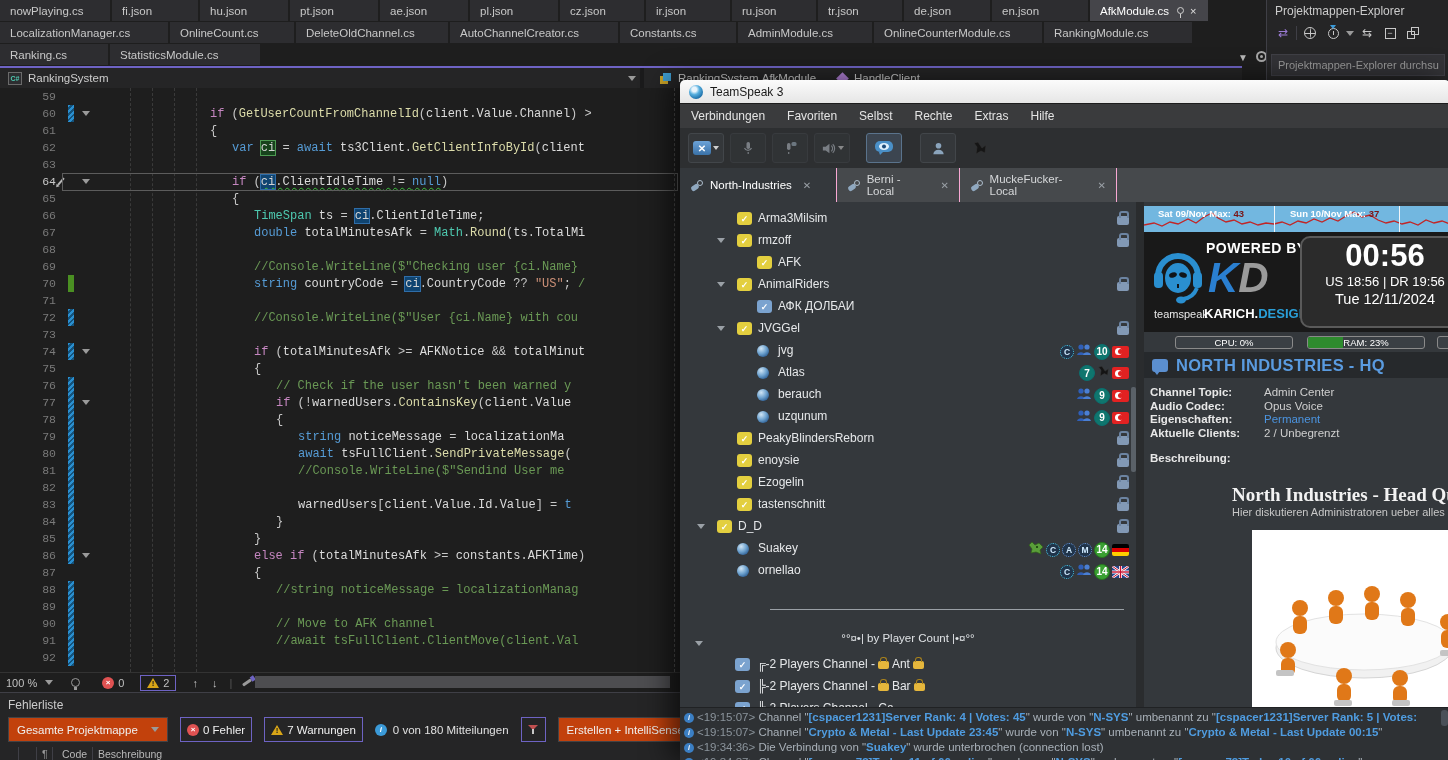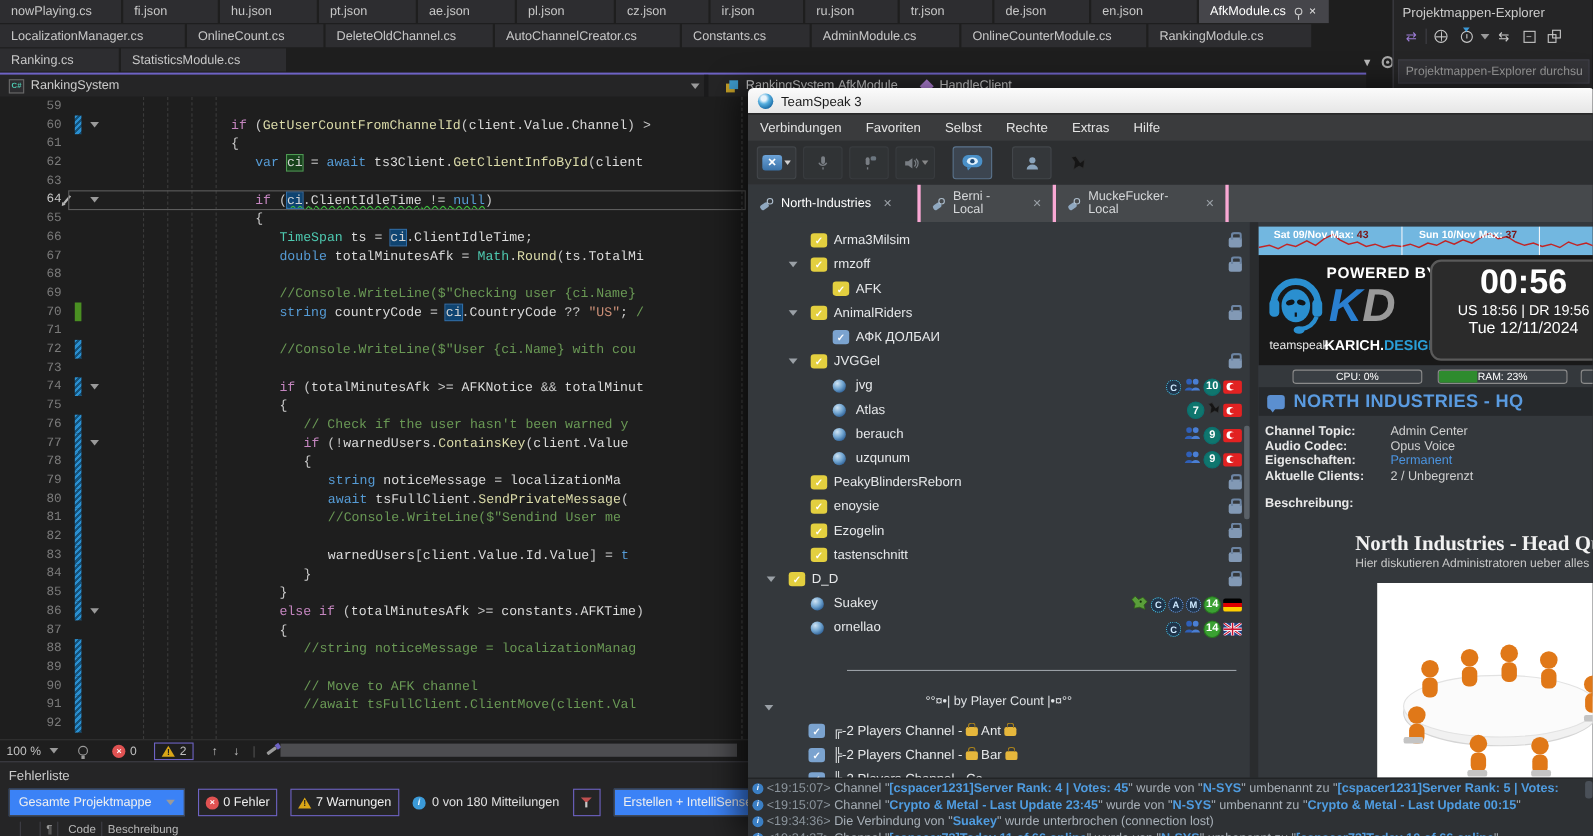--- a/index.html
+++ b/index.html
@@ -65,21 +65,21 @@
   .warntri::after{ content:"!"; position:absolute; left:-1.5px; top:1px; color:#1e1e1e; font-size:8px; font-weight:bold; }
   .infodot { width:12px; height:12px; border-radius:50%; background:#3b9ad8; color:#fff; font-size:8px; font-style:italic; display:inline-flex; align-items:center; justify-content:center; font-weight:bold; }
   .bulb { width:9px; height:9px; border-radius:50%; border:1.5px solid #9a9a9a; position:relative; display:inline-block; }
   .bulb::after{ content:""; position:absolute; left:2px; top:8px; width:3px; height:3px; background:#9a9a9a; }
   .hthumb { position:absolute; left:255px; top:3px; width:415px; height:12px; background:#4d4d50; }
   .brush { width:10px; height:3px; background:#9a9a9a; transform:rotate(-35deg); display:inline-block; border-radius:1px; position:relative; }
   .brush::after{ content:""; position:absolute; right:-4px; top:-1px; width:4px; height:5px; background:#6e63c4; }
 
   
   #errpanel { position:absolute; left:0; top:692px; width:1448px; height:68px; background:#252526; border-top:1px solid #3f3f46; color:#ccc; }
-  .combo { background:#3b82f6; border:1px solid #434346; color:#f0f0f0; font-size:11.5px; height:25px; display:inline-flex; align-items:center; padding:0 8px; gap:8px; }
+  .combo { background:#c2410c; border:1px solid #434346; color:#f0f0f0; font-size:11.5px; height:25px; display:inline-flex; align-items:center; padding:0 8px; gap:8px; }
   .errhdr { position:absolute; top:54px; left:0; right:0; height:14px; font-size:10.5px; color:#b8b8b8; }
   .errhdr .vd { position:absolute; top:0; bottom:0; border-left:1px solid #3f3f46; }
 
   
   #solexp { position:absolute; left:1266px; top:0; width:182px; height:80px; background:#252526; border-left:1px solid #3f3f46; }
   .sicon { display:inline-flex; align-items:center; justify-content:center; width:20px; height:18px; color:#c8c8c8; font-size:12px; }
   .clockic { width:11px; height:11px; border:1.5px solid #c8c8c8; border-radius:50%; position:relative; display:inline-block; }
   .clockic::before{ content:""; position:absolute; left:4px; top:2px; width:1px; height:4px; background:#c8c8c8; }
   .clockic::after{ content:""; position:absolute; left:1px; top:-4px; border-left:3px solid transparent; border-right:3px solid transparent; border-top:4px solid #3b9ad8; }
   .sqminus { width:11px; height:11px; border:1px solid #c8c8c8; display:inline-flex; align-items:center; justify-content:center; font-size:9px; }
@@ -101,21 +101,21 @@
   #tsmenu { height:25px; background:#3a3b3d; border-top:1px solid #1d1d1d; display:flex; align-items:center; color:#e4e4e4; }
   #tsmenu span { padding:0 11px; }
   #tstools { height:40px; background:#2d2f31; display:flex; align-items:center; gap:6px; padding-left:8px; }
   .tbtn { width:36px; height:30px; background:#34373a; border:1px solid #42464a; border-radius:3px;
           display:flex; align-items:center; justify-content:center; gap:2px; }
   .tbtn.gray { opacity:.55; }
   .tbtn.activeb { background:#3c4550; border-color:#5a738c; }
   .xsq { width:18px; height:14px; border-radius:3px; background:linear-gradient(#6ca3d8,#3a72a8); color:#fff; font-size:10px; font-weight:bold; display:flex; align-items:center; justify-content:center; }
   .ddw { width:0; height:0; border-left:3.5px solid transparent; border-right:3.5px solid transparent; border-top:4px solid #cfcfcf; }
   #tstabs { height:34px; background:#46494c; display:flex; align-items:stretch; }
-  .stab { display:flex; align-items:center; gap:7px; padding:0 10px; color:#d6d8da; border-right:3px solid #f9a8d4; font-size:11.5px; flex:none; }
+  .stab { display:flex; align-items:center; gap:7px; padding:0 10px; color:#d6d8da; border-right:1px solid #f9a8d4; font-size:11.5px; flex:none; }
   .stab.active { background:#34383c; color:#fff; }
   .plug { width:13px; height:13px; position:relative; display:inline-block; }
   .plug::before{ content:""; position:absolute; left:1px; top:6px; width:8px; height:5px; background:#8fa8c0; border-radius:2px; transform:rotate(-35deg); }
   .plug::after{ content:""; position:absolute; right:0; top:1px; width:4px; height:4px; border:1.5px solid #aebecd; border-radius:50%; }
   .stab .x { color:#9aa0a6; font-size:10px; margin-left:4px; }
 
   #tsmain { display:flex; height:505px; }
   #tree { width:456px; background:#34383c; position:relative; flex:none; }
   .trow { position:relative; height:22px; }
   .chev { position:absolute; top:8px; width:0; height:0; border-left:4px solid transparent; border-right:4px solid transparent; border-top:5px solid #9aa0a6; }

